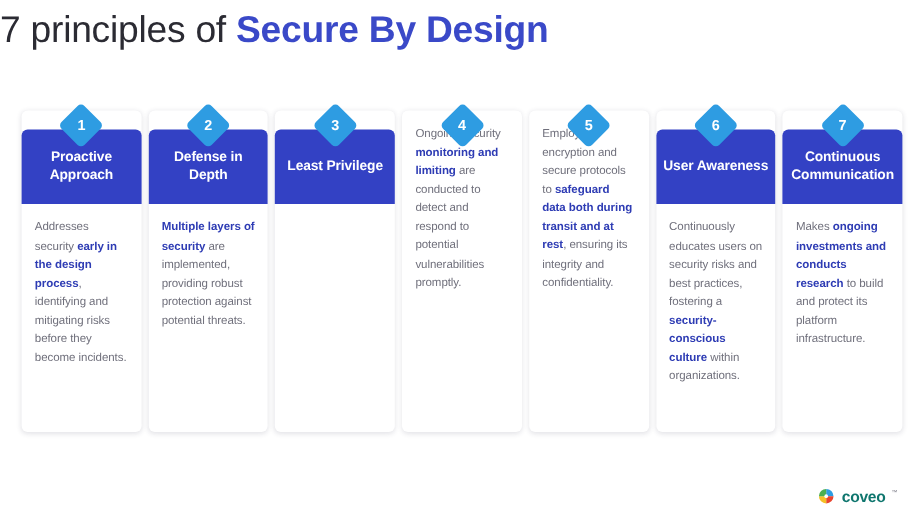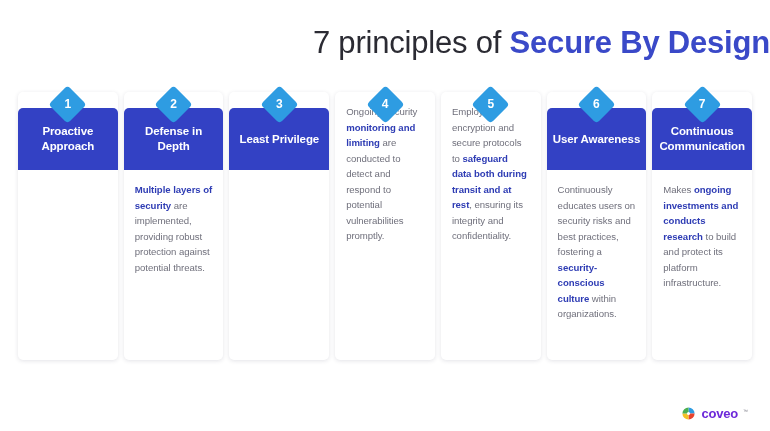--- a/index.html
+++ b/index.html
@@ -13,22 +13,22 @@
 
   body {
     font-family: "Liberation Sans", sans-serif;
     background: #ffffff;
     position: relative;
   }
 
   
   .title-wrap {
     width: 100%;
-    text-align: right;
-    padding-top: 26px;
+    text-align: left;
+    padding-top: 8px;
   }
 
   .title {
     font-size: 31px;
     line-height: 1.1;
     font-weight: 300;
     color: #2b2b33;
     letter-spacing: -0.2px;
     white-space: nowrap;
   }
@@ -140,21 +140,21 @@
 
   .logo-mark {
     position: relative;
     width: 15px;
     height: 15px;
   }
 
   .logo-word {
     font-size: 13px;
     font-weight: 700;
-    color: #6d28d9;
+    color: #0f766e;
     letter-spacing: -0.2px;
   }
 
   .logo-tm {
     font-size: 5px;
     color: #7a7a86;
     align-self: flex-start;
     margin-top: 2px;
   }
 </style>
@@ -164,20 +164,23 @@
 <div class="title-wrap">
   <h1 class="title"><span>7 principles of </span><span class="accent">Secure By Design</span></h1>
 </div>
 
 <div class="cards" id="cards-root">
     <div class="card">
       <span class="badge"></span>
       <span class="badge-num">1</span>
       <div class="card-header">
         <div class="card-title">Proactive Approach</div>
+      </div>
+      <div class="card-body">
+        <p class="card-text"><span>Addresses security </span><b>early in the design process</b><span>, identifying and mitigating risks before they become incidents.</span></p>
       </div>
     </div>
     <div class="card">
       <span class="badge"></span>
       <span class="badge-num">2</span>
       <div class="card-header">
         <div class="card-title">Defense in Depth</div>
       </div>
       <div class="card-body">
         <p class="card-text"><b>Multiple layers of security</b><span> are implemented, providing robust protection against potential threats.</span></p>

